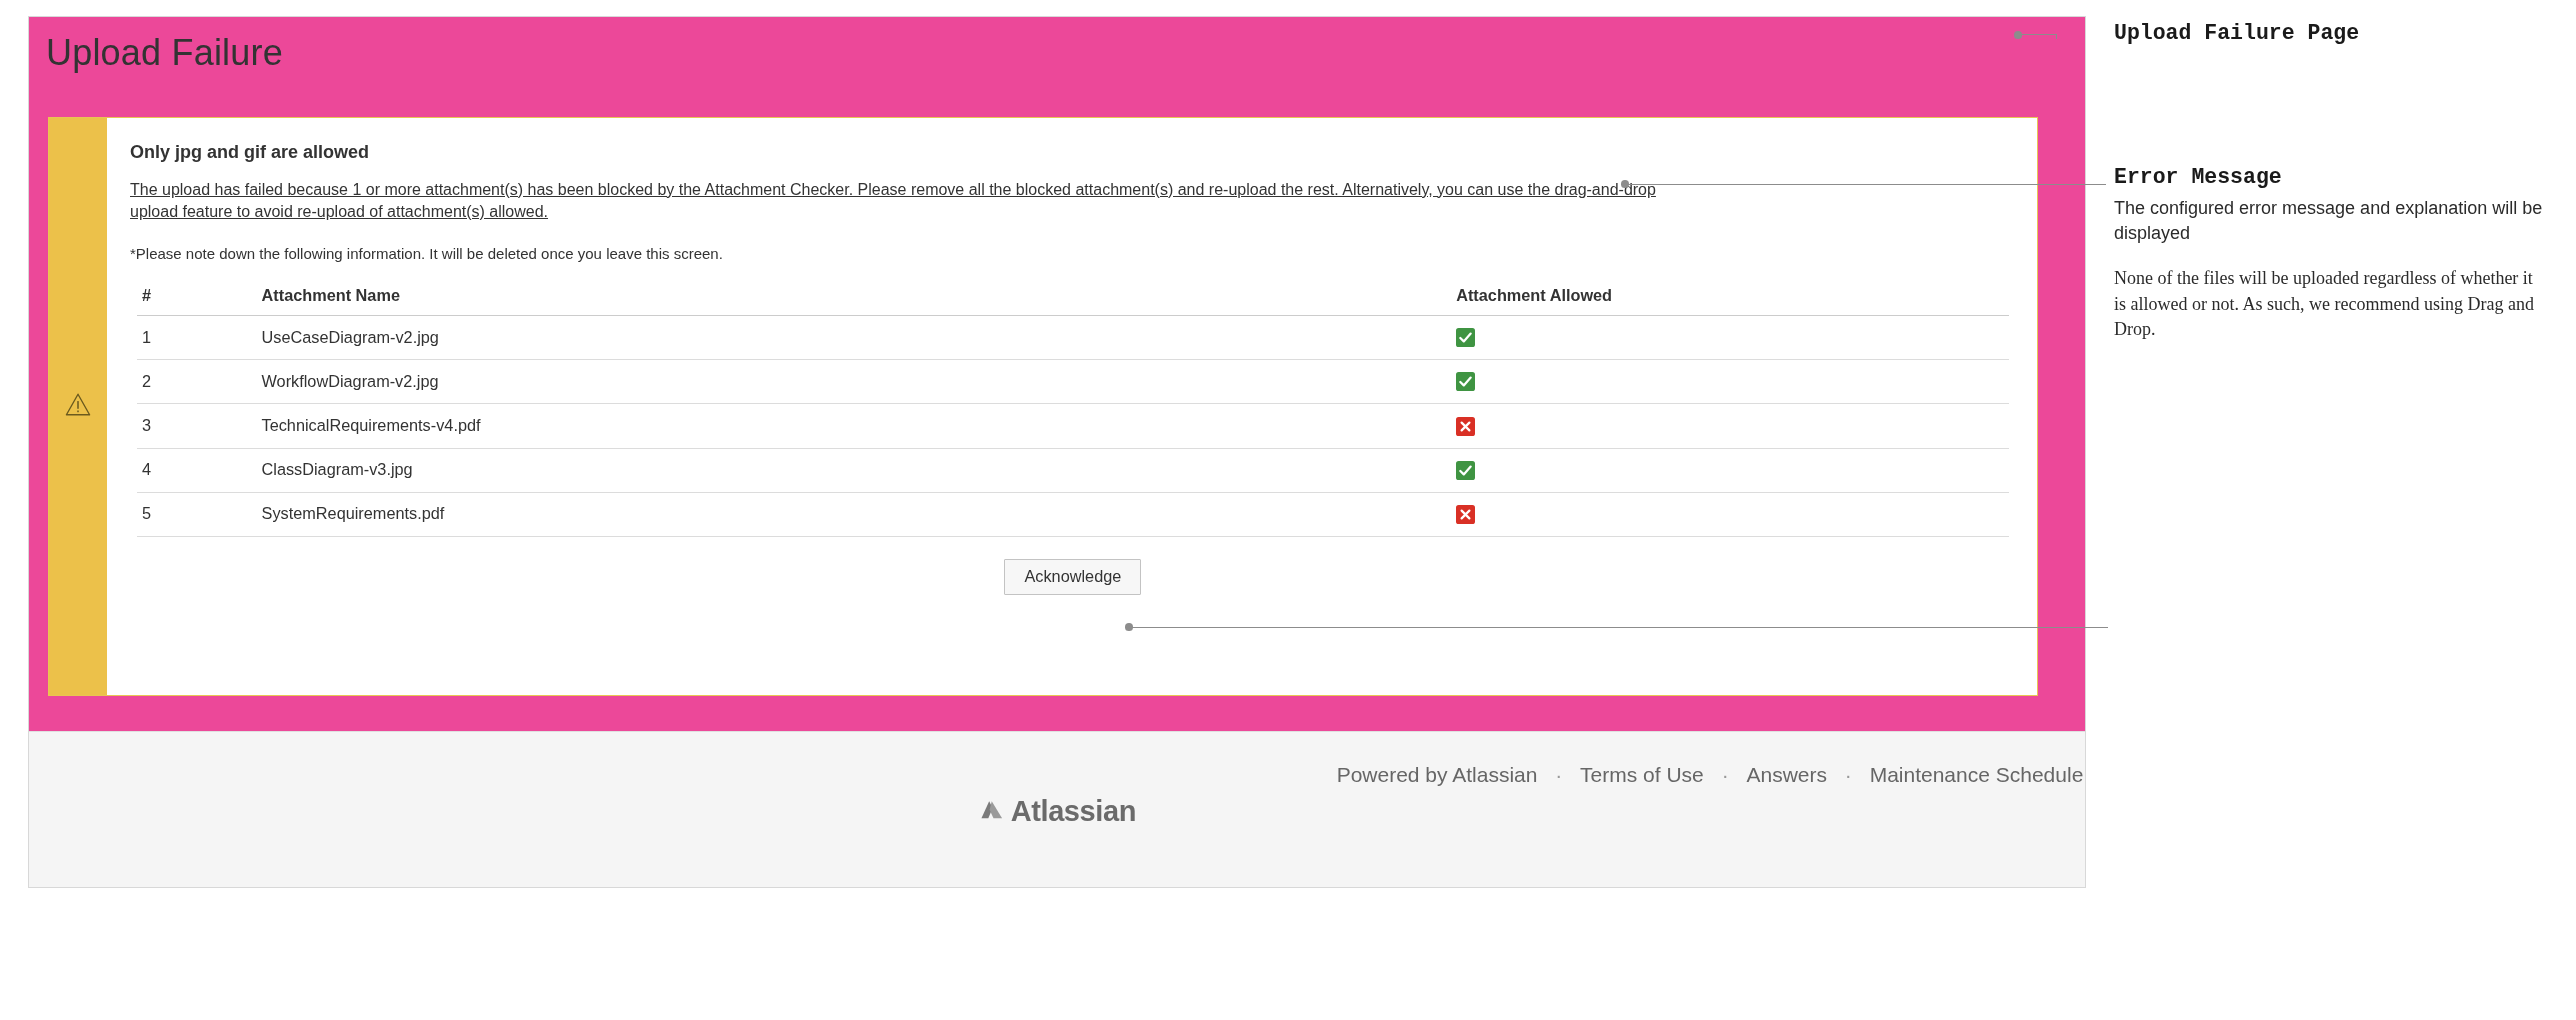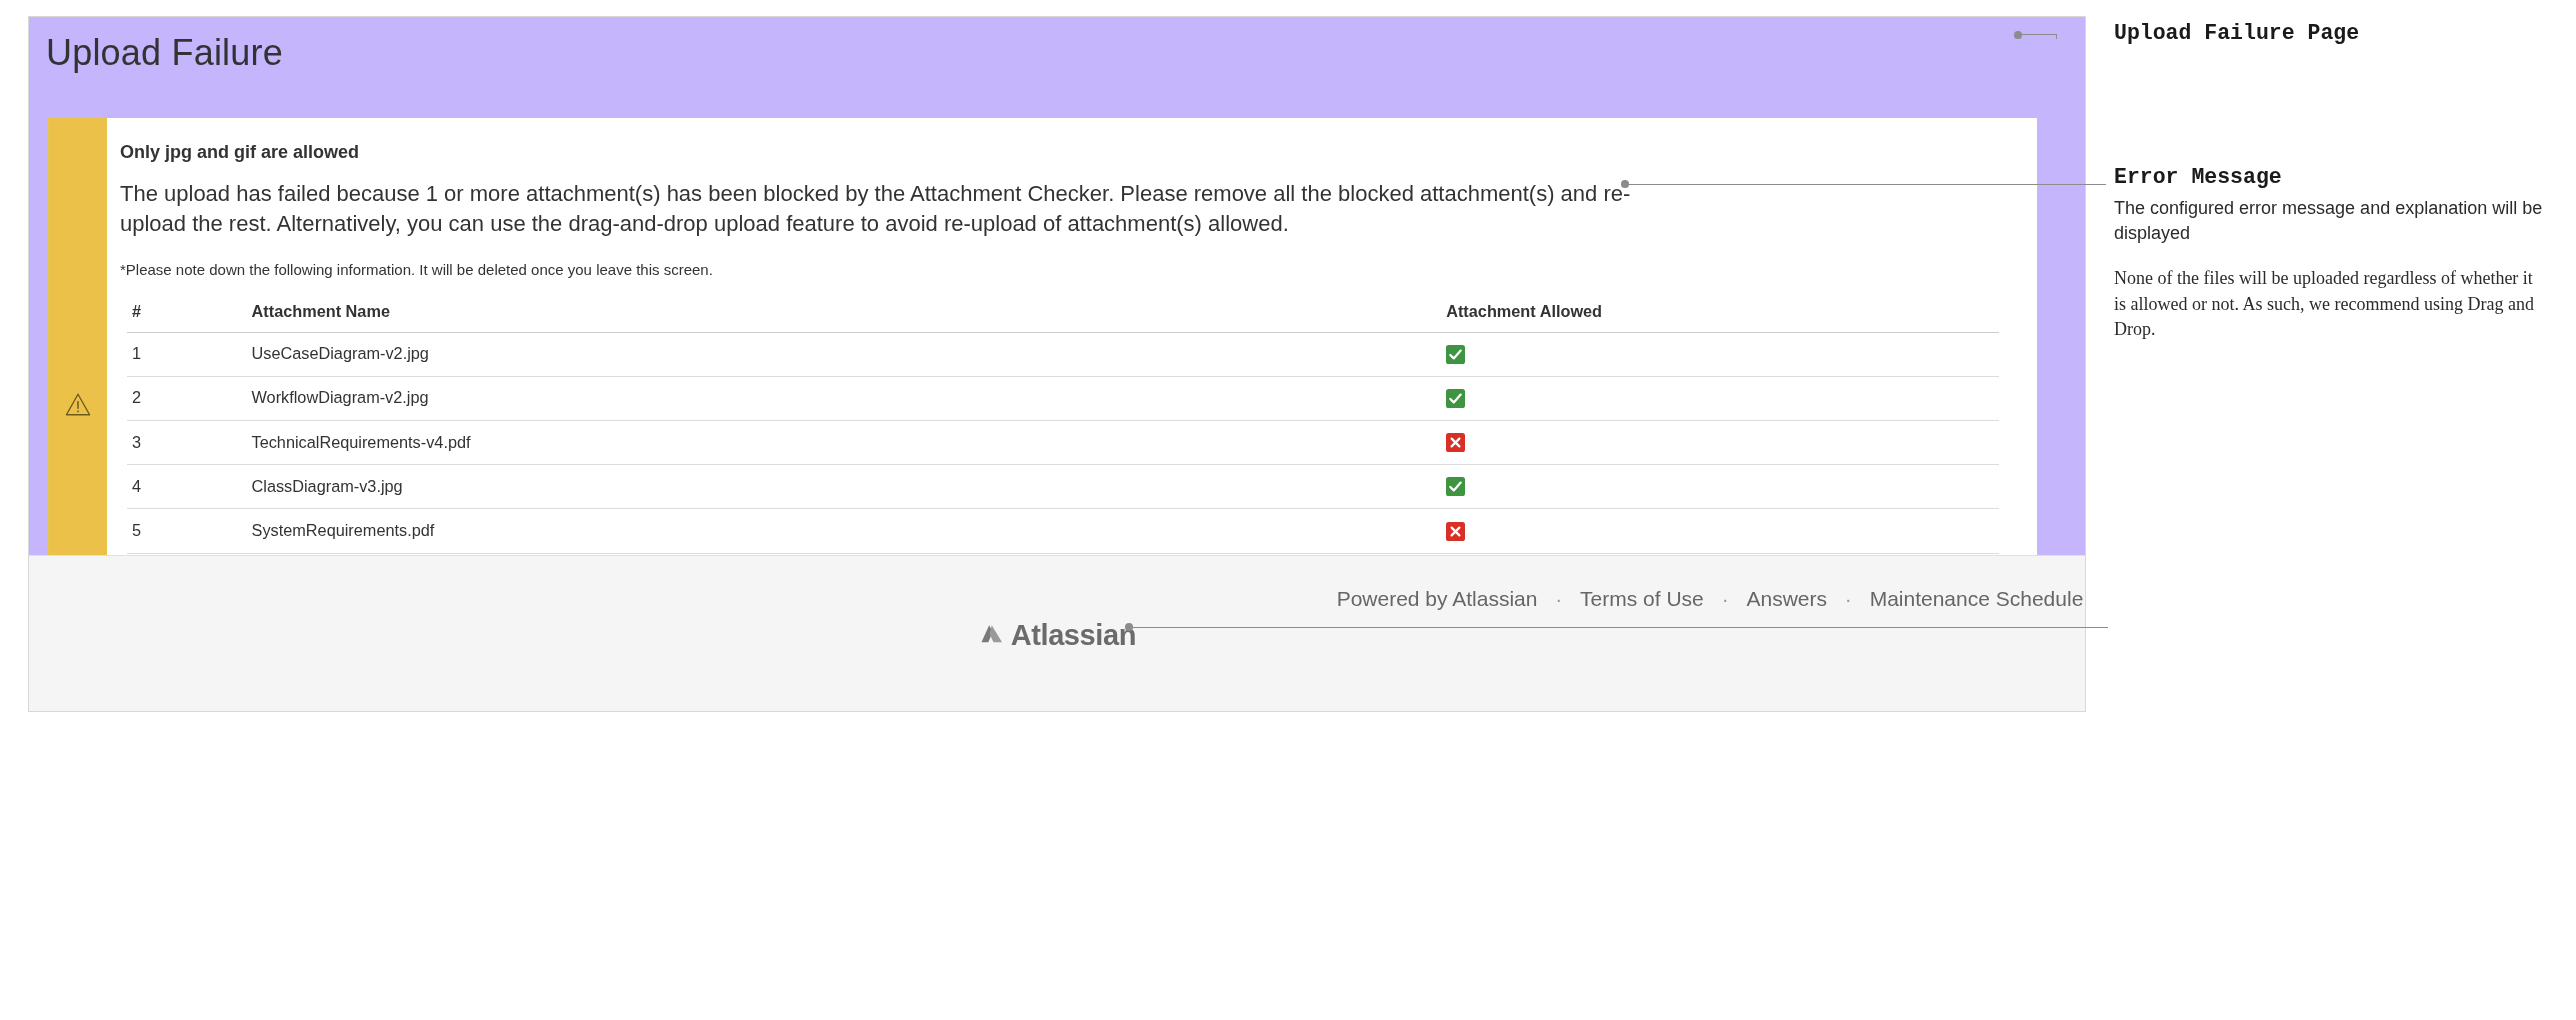--- a/index.html
+++ b/index.html
@@ -16,22 +16,22 @@
     background: #ffffff;
     overflow: hidden;
   }
 
   
   .app-window {
     position: absolute;
     left: 28px;
     top: 15.5px;
     width: 2058px;
-    height: 696px;
-    background: #c4b5fd;
+    height: 872px;
+    background: #ec4899;
     border: 0.9px solid #d8d8d8;
   }
 
   .page-title {
     position: absolute;
     left: 17px;
     top: 15.5px;
     font-size: 36px;
     font-weight: 400;
     color: #333333;
@@ -56,36 +56,37 @@
     flex: 0 0 58px;
   }
   .warning-stripe .warn-icon {
     position: absolute;
     left: 50%;
     top: 50%;
     transform: translate(-50%,-50%);
   }
   .warning-body {
     flex: 1 1 auto;
-    padding: 24px 38px 0 13px;
+    padding: 24px 38px 0 23px;
     position: relative;
   }
 
   .err-title {
     font-size: 18px;
     font-weight: bold;
     color: #333333;
     margin: 0 0 15.5px 0;
   }
   .err-desc {
-    font-size: 22px;
+    font-size: 16px;
     line-height: 1.38;
     color: #333333;
     margin: 16px 0 22px 0;
     max-width: 1537px;
+    text-decoration: underline;
   }
   .err-note {
     font-size: 15px;
     color: #333333;
     margin: 0 0 20.6px 0;
   }
 
   
   table.att-table {
     width: 1872px;

